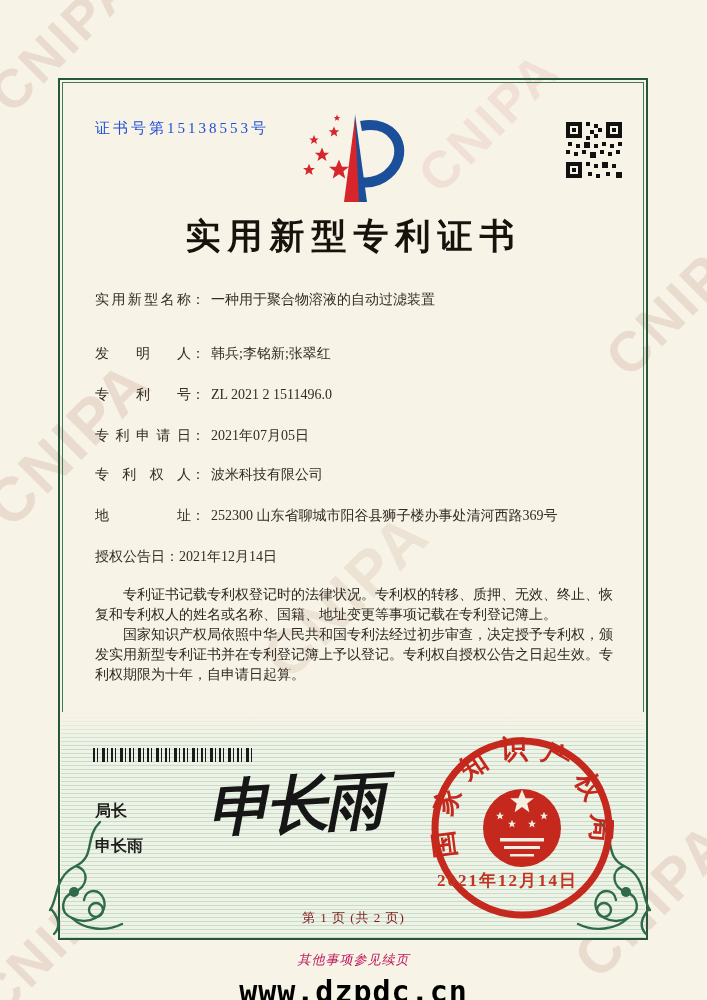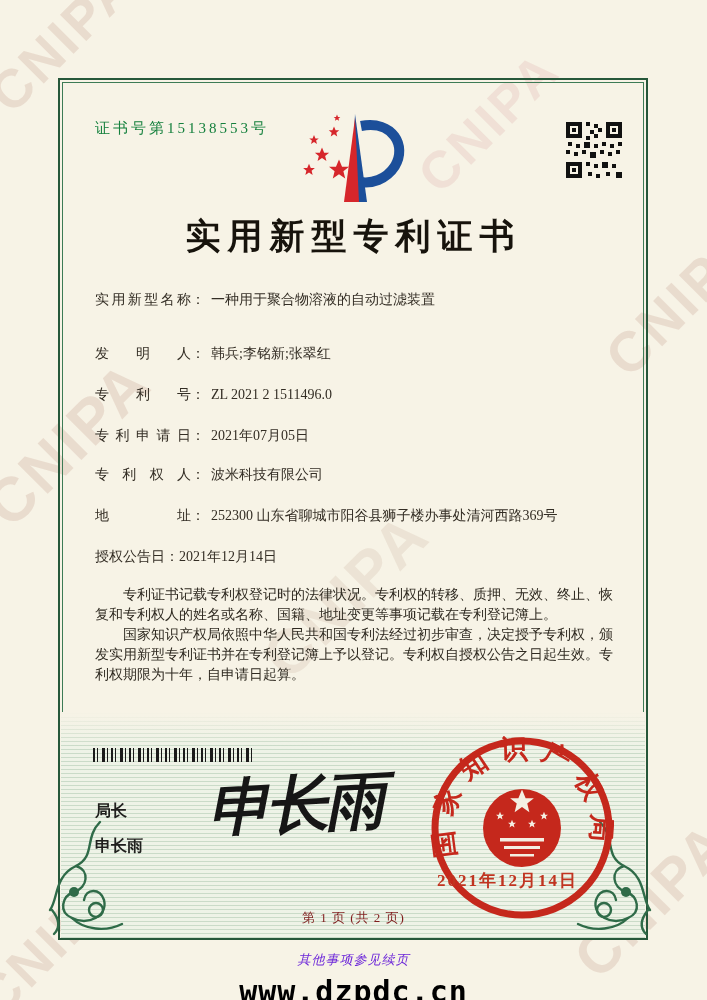--- a/index.html
+++ b/index.html
@@ -24,21 +24,21 @@
   .frame {
     position:absolute; left:58px; top:78px; width:590px; height:862px;
     border:2px solid #26573a;
   }
   .frame-inner {
     position:absolute; inset:2px;
     border:1px solid #3d7b55;
   }
   .cert-no {
     position:absolute; left:95px; top:119px;
-    font-size:15px; letter-spacing:3px; color:#15803d;
+    font-size:15px; letter-spacing:3px; color:#1d4ed8;
   }
   .logo { position:absolute; left:293px; top:110px; }
   .qr { position:absolute; left:564px; top:120px; }
   .title {
     position:absolute; left:0; top:213px; width:707px;
     text-align:center; font-size:35px; font-weight:600;
     letter-spacing:7px; color:#17130c;
   }
   .field-row {
     position:absolute; left:95px; width:530px;
@@ -87,21 +87,21 @@
     font-size:17px; font-weight:bold; letter-spacing:2px;
     color:#c03420; white-space:nowrap;
   }
   .page-indicator {
     position:absolute; left:0; top:909px; width:707px;
     text-align:center; font-size:13px; letter-spacing:1px; color:#7f1d1d;
   }
   .footer-note {
     position:absolute; left:0; top:951px; width:707px;
     text-align:center; font-size:13px; font-style:italic;
-    color:#6d28d9; letter-spacing:1px;
+    color:#be185d; letter-spacing:1px;
   }
   .footer-site {
     position:absolute; left:0; top:962px; width:707px;
     text-align:center; font-size:30px; font-weight:bold;
     font-family:"DejaVu Sans Mono","Liberation Mono",monospace;
     color:#000; letter-spacing:1px;margin-top:12px;
   }
   .ornament { position:absolute; }
   .orn-left  { left:44px;  top:818px; }
   .orn-right { left:546px; top:818px; transform:scaleX(-1); }

